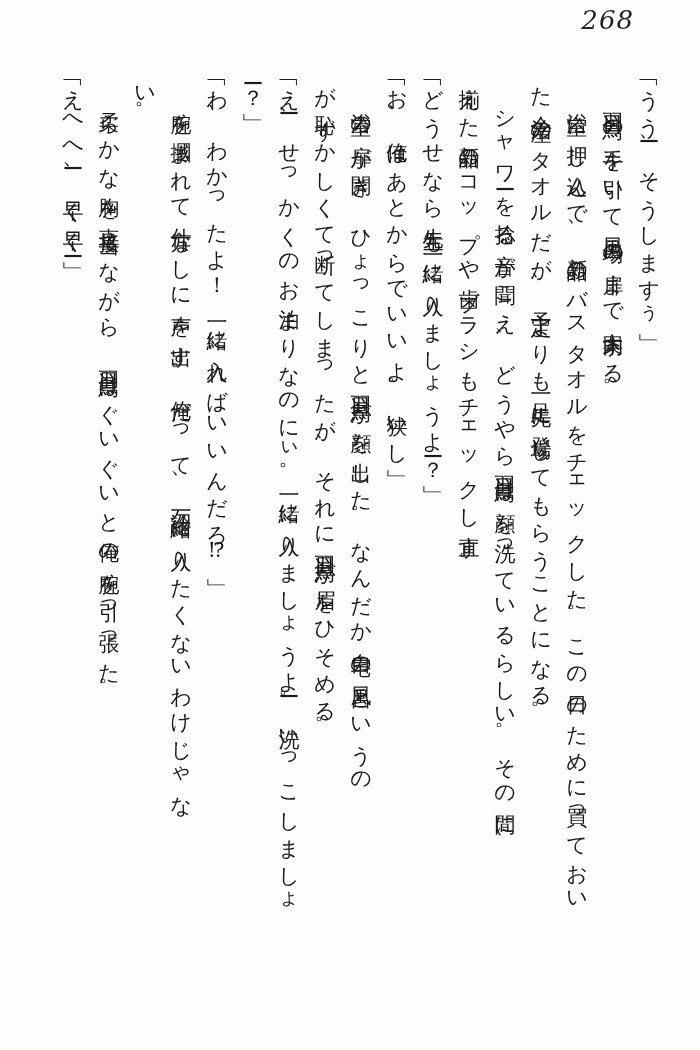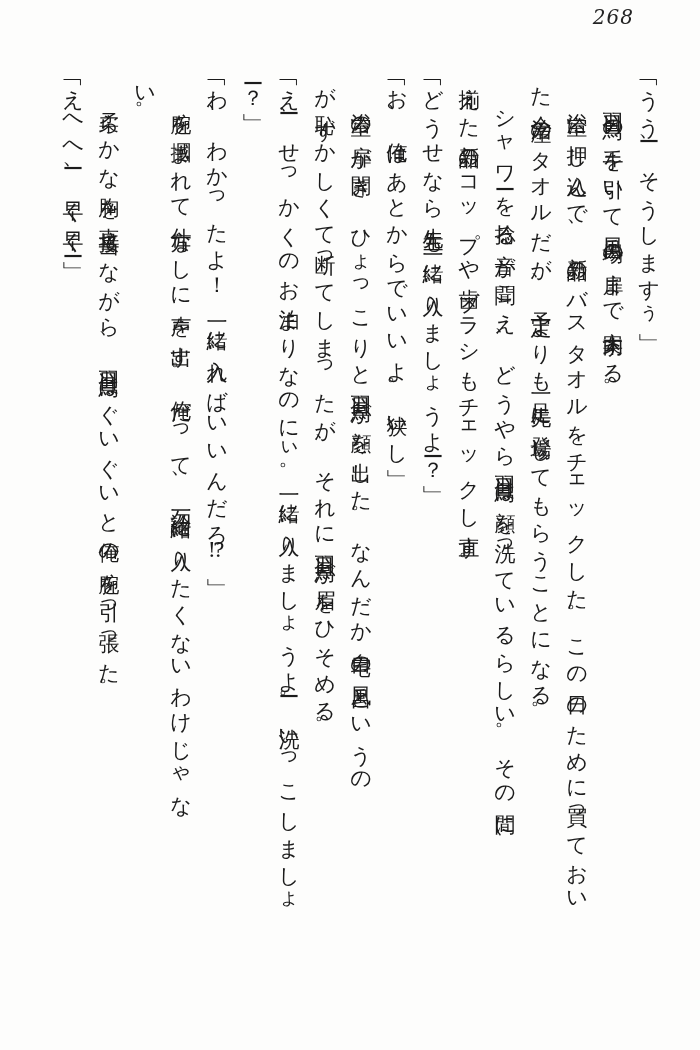--- a/index.html
+++ b/index.html
@@ -16,21 +16,21 @@
   }
   .page {
     position: absolute;
     inset: 0;
   }
   .page-number {
     position: absolute;
     top: 5px;
     right: 66px;
     font-style: italic;
-    font-size: 20px;
+    font-size: 26px;
     letter-spacing: 1px;
     color: #242424;
   }
   .text-block {
     position: absolute;
     top: 72px;
     right: 33px;
     height: 940px;
     writing-mode: vertical-rl;
     text-orientation: mixed;

